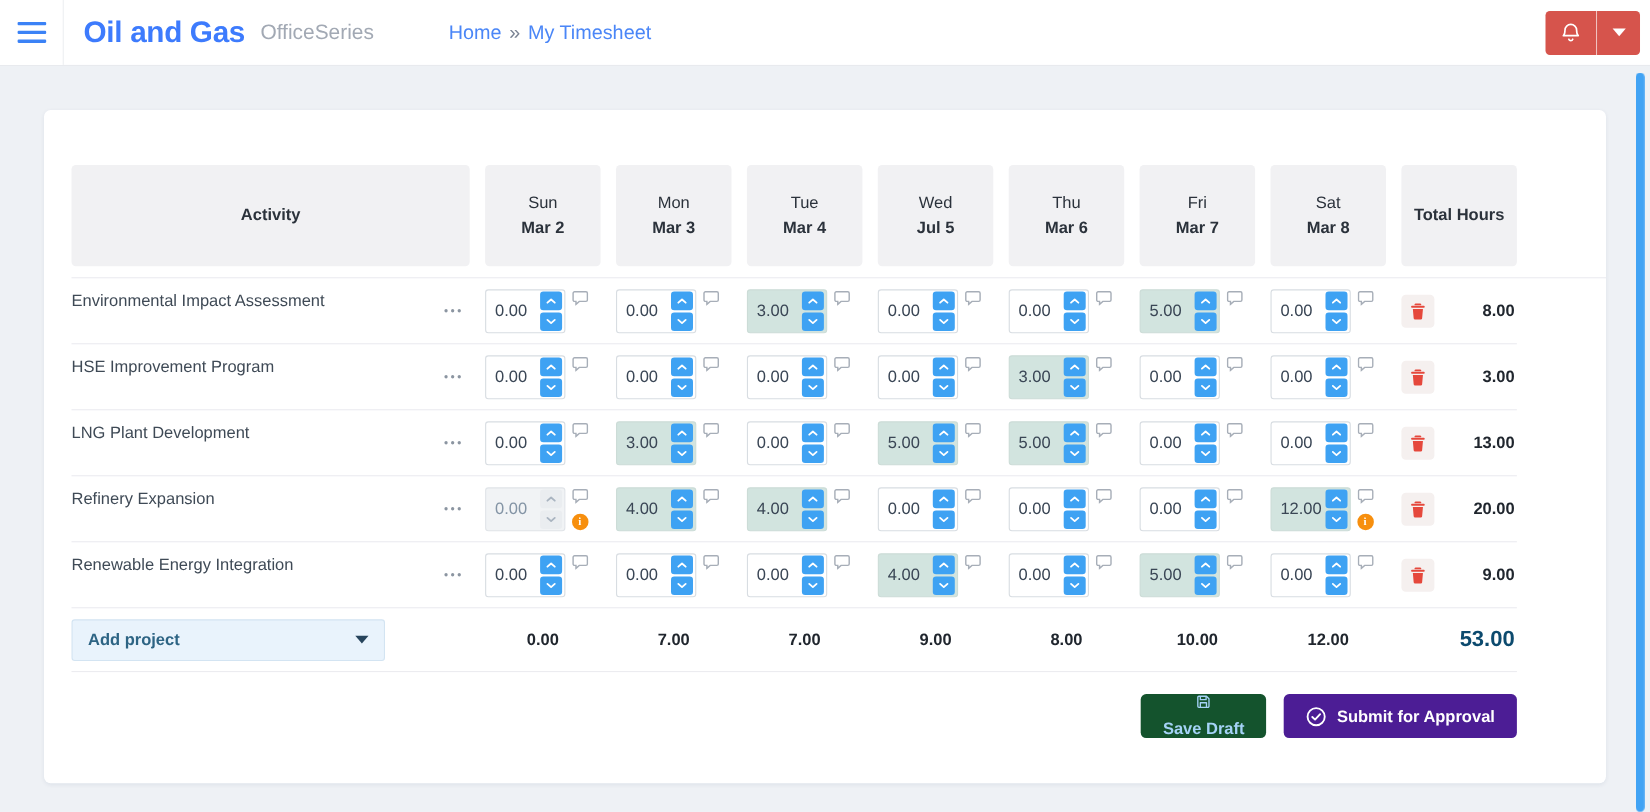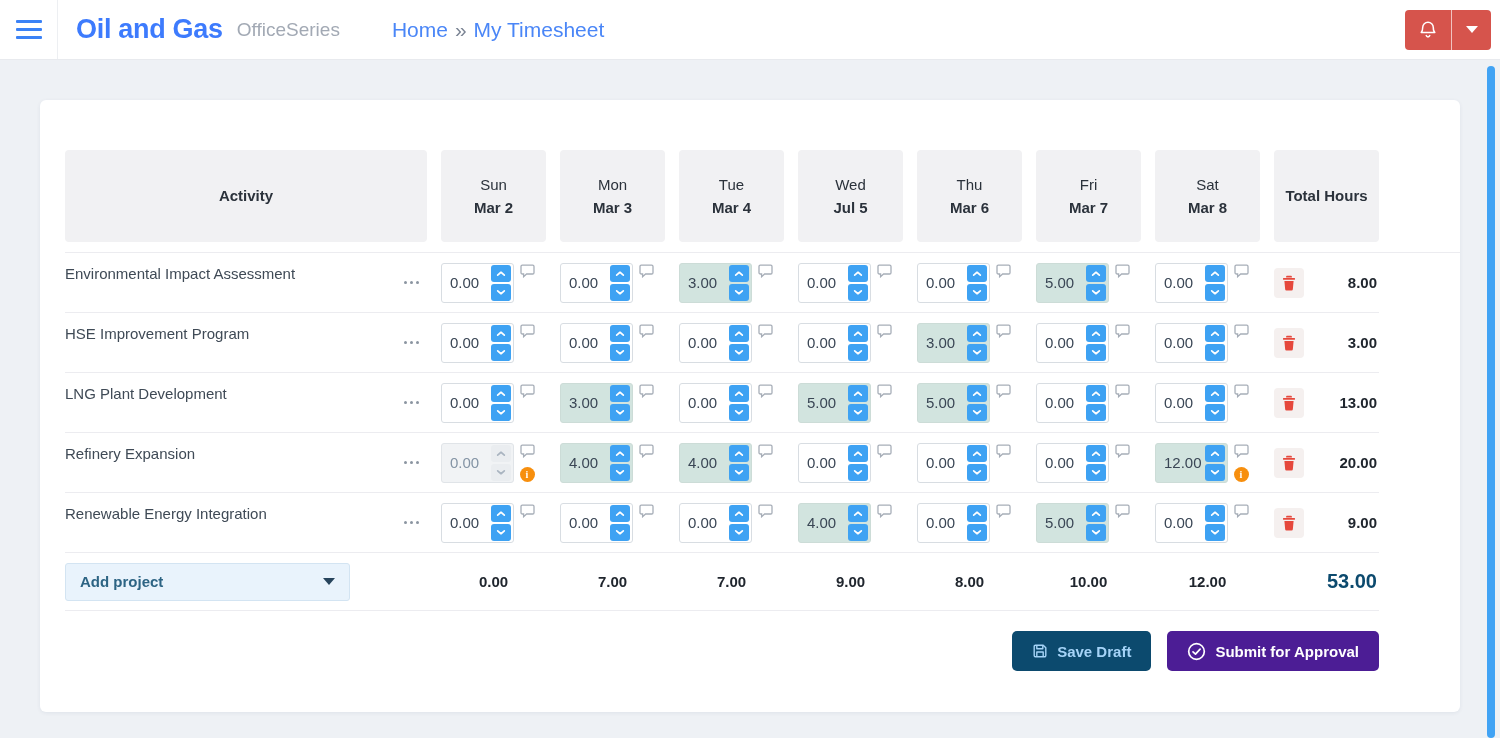--- a/index.html
+++ b/index.html
@@ -8,21 +8,21 @@
 
   
   .topbar { height:60px; background:#fff; border-bottom:1px solid #e8eaee;
     display:flex; align-items:center; position:relative; z-index:5; }
   .menu-btn { width:58px; height:59px; display:flex; flex-direction:column;
     justify-content:center; align-items:center; gap:5px; cursor:pointer;
     border-right:1px solid #edeff2; background:#fff; border-top:none; border-left:none; border-bottom:none; }
   .menu-btn i { display:block; width:26px; height:3px; background:#3b82f6; border-radius:1px; }
   .brand { margin-left:18px; font-size:27px; font-weight:bold; color:#3d7bfd; letter-spacing:-0.3px; }
   .suite { margin-left:14px; font-size:19px; color:#a2a9b4; }
-  .crumbs { margin-left:52px; font-size:21px; display:flex; gap:7px; align-items:center; }
+  .crumbs { margin-left:68px; font-size:18px; display:flex; gap:7px; align-items:center; }
   .crumb-link { color:#4a86f7; cursor:pointer; text-decoration:none; }
   .crumb-sep { color:#7b8494; }
   .top-right { margin-left:auto; margin-right:9px; display:flex; }
   .red-btn { background:#d6544c; height:40px; display:flex; align-items:center; justify-content:center; cursor:pointer; border:none; }
   .red-btn.bell { width:46px; border-radius:4px 0 0 4px; }
   .red-btn.caret { width:40px; border-radius:0 4px 4px 0; border-left:1px solid rgba(255,255,255,0.65); }
   .caret-down { width:0; height:0; border-left:6px solid transparent; border-right:6px solid transparent; border-top:7px solid #fff; }
 
   
   .v-scrollbar { position:fixed; top:66px; right:5px; width:8px; height:672px;
@@ -81,21 +81,21 @@
     display:flex; align-items:center; justify-content:space-between; padding:0 14px; cursor:pointer;gap:32px; }
   .add-project-label { font-size:15px; font-weight:bold; color:#2d6484; }
   .caret-dark { width:0; height:0; border-left:6px solid transparent; border-right:6px solid transparent; border-top:7px solid #27445c; }
   .total-day { text-align:center; font-size:15px; font-weight:bold; color:#20262e; }
   .grand-total { text-align:right; font-size:20px; font-weight:bold; color:#0c4a6e; padding-right:2px; }
 
   .btn-row { width:1314px; display:flex; justify-content:flex-end; gap:16px; margin-top:20px; }
   .btn { height:40px; border:none; border-radius:5px; font-size:15px; font-weight:bold;
     display:flex; align-items:center; gap:9px; padding:0 20px; cursor:pointer;
     font-family:"Liberation Sans","DejaVu Sans",sans-serif; }
-  .btn.save { background:#0c4a6e; color:#a5d3f7; }
+  .btn.save { background:#14532d; color:#a5d3f7;flex-direction:column; }
   .btn.save path { stroke:#a5d3f7; fill:none; stroke-width:1.4; stroke-linejoin:round; }
   .btn.submit { background:#4c1d95; color:#fff; }
   .btn.submit circle, .btn.submit path { stroke:#fff; fill:none; stroke-width:1.7; stroke-linecap:round; stroke-linejoin:round; }
   .bell-svg path { stroke:#fff; fill:none; stroke-width:1.5; stroke-linecap:round; stroke-linejoin:round; }
 </style>
 </head>
 <body>
 
 <header class="topbar">
   <button class="menu-btn">

